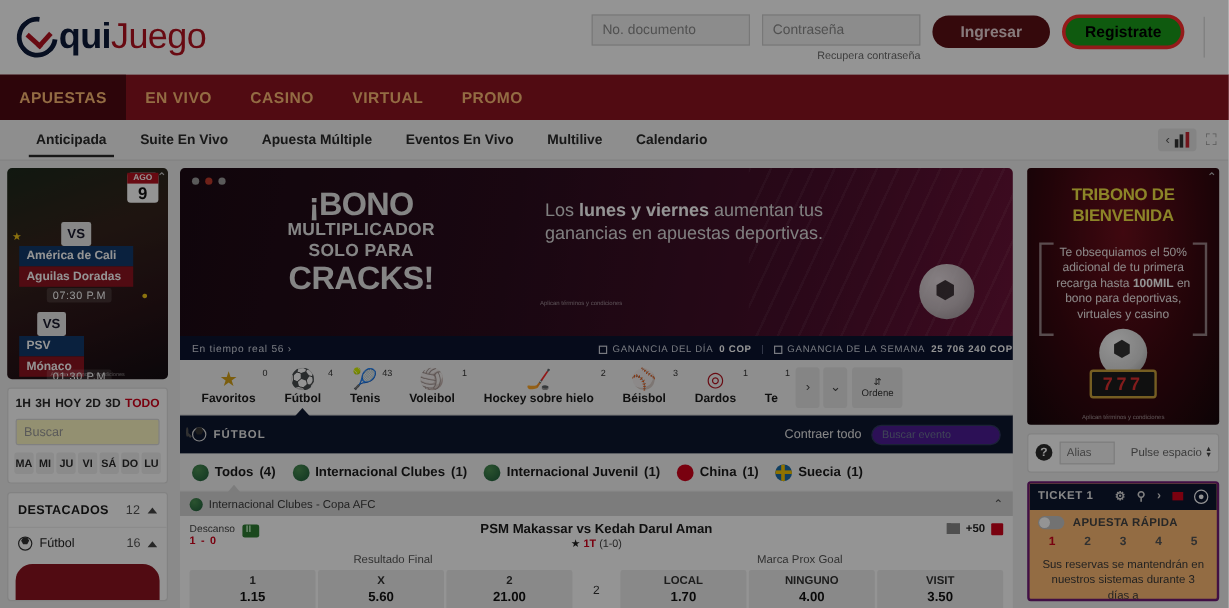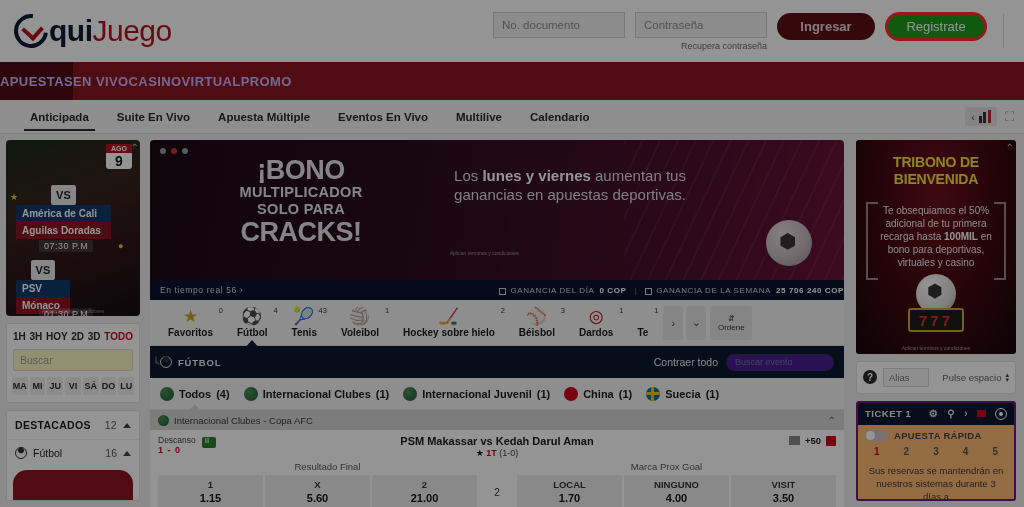--- a/index.html
+++ b/index.html
@@ -31,30 +31,30 @@
     padding: 0 8px; font-size: 11.5px; color: #555; font-family: "Liberation Sans", sans-serif;
   }
   .login-field input::placeholder { color: #8b8b8b; }
   .recupera { display: block; text-align: right; font-size: 9px; color: #6a6a6a; margin-top: 3px; }
   .btn-ingresar {
     background: #5c1016; color: #e8d2d4; border: none; border-radius: 16px;
     height: 27px; width: 98px; font-size: 13px; font-weight: bold; cursor: pointer;
     font-family: "Liberation Sans", sans-serif; margin-top: 1px;
   }
   .btn-registrate {
-    background: #1a9c1a; color: #ffffff; border: 3px solid #ff2d2d; border-radius: 16px;
-    height: 29px; width: 102px; font-size: 13px; font-weight: normal; cursor: pointer;
+    background: #1a9c1a; color: #000000; border: 3px solid #ff2d2d; border-radius: 16px;
+    height: 29px; width: 102px; font-size: 13px; font-weight: bold; cursor: pointer;
     font-family: "Liberation Sans", sans-serif;
   }
   .header-divider { width: 1px; height: 34px; background: #d8d8d8; margin-left: 6px; margin-top: 2px; }
 
   
   .mainnav { height: 38px; background: #8c1420; display: flex; align-items: stretch; }
   .mainnav-item {
-    display: flex; align-items: center; padding: 0 0; color: #c4b5fd; font-weight: bold;
+    display: flex; align-items: center; padding: 0 16px; color: #fdba74; font-weight: bold;
     font-size: 13px; letter-spacing: 0.4px; cursor: pointer;
   }
   .mainnav-item.active { background: #4e0a12; }
 
   
   .subnav { height: 34px; background: #f4f4f4; display: flex; align-items: stretch; padding-left: 16px; border-bottom: 1px solid #dcdcdc; }
   .subnav-item { display: flex; align-items: center; padding: 0 14px; font-size: 11.5px; font-weight: bold; color: #2a2a2a; cursor: pointer; position: relative; }
   .subnav-item.active:after { content: ""; position: absolute; left: 8px; right: 8px; bottom: 2px; height: 2px; background: #2a2a2a; }
   .subnav-right { margin-left: auto; display: flex; align-items: center; gap: 8px; padding-right: 10px; }
   .view-toggle { display: flex; align-items: center; gap: 4px; background: #e3e3e3; border-radius: 3px; padding: 3px 6px; cursor: pointer; }

